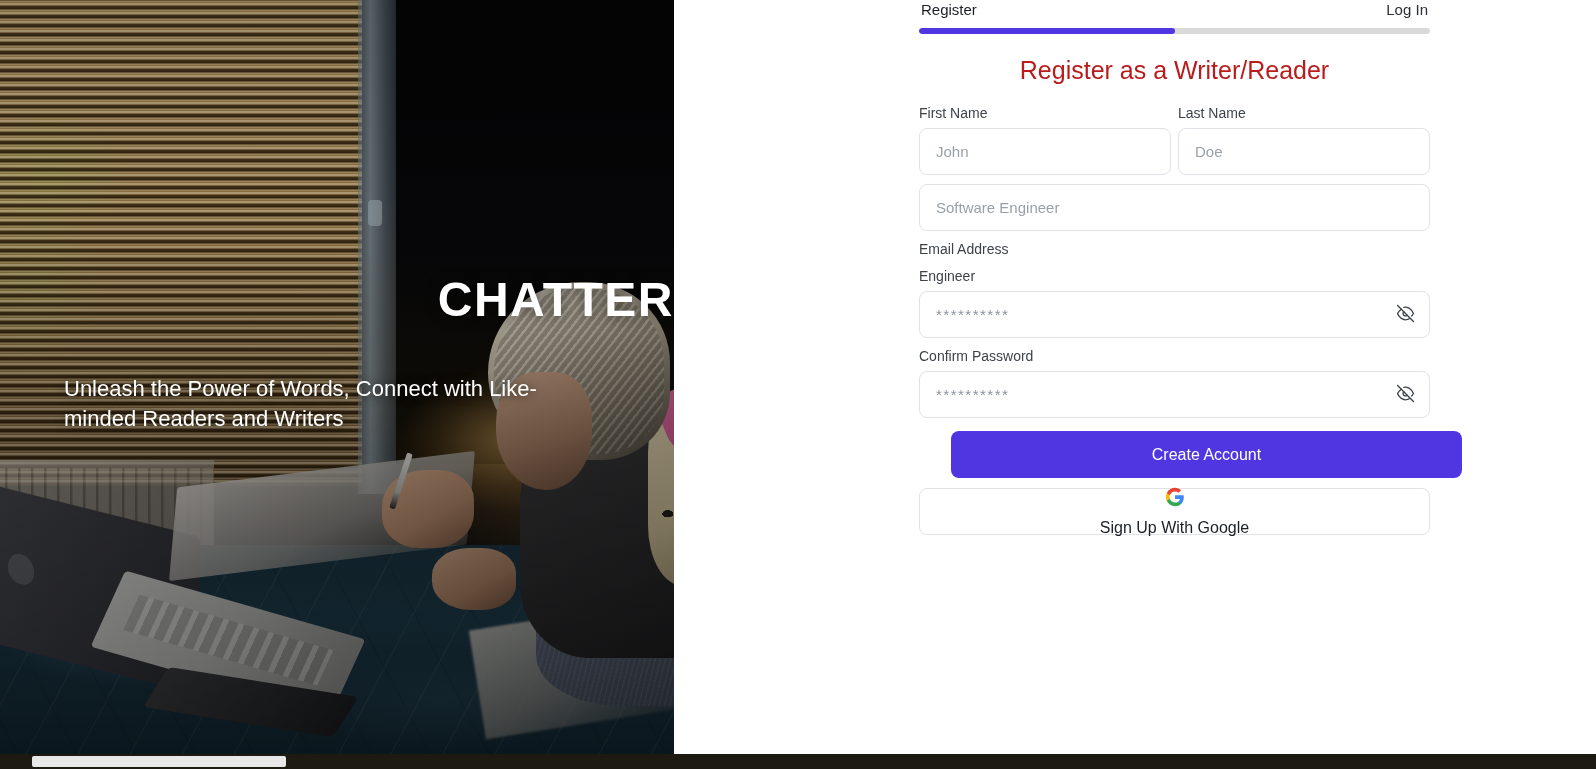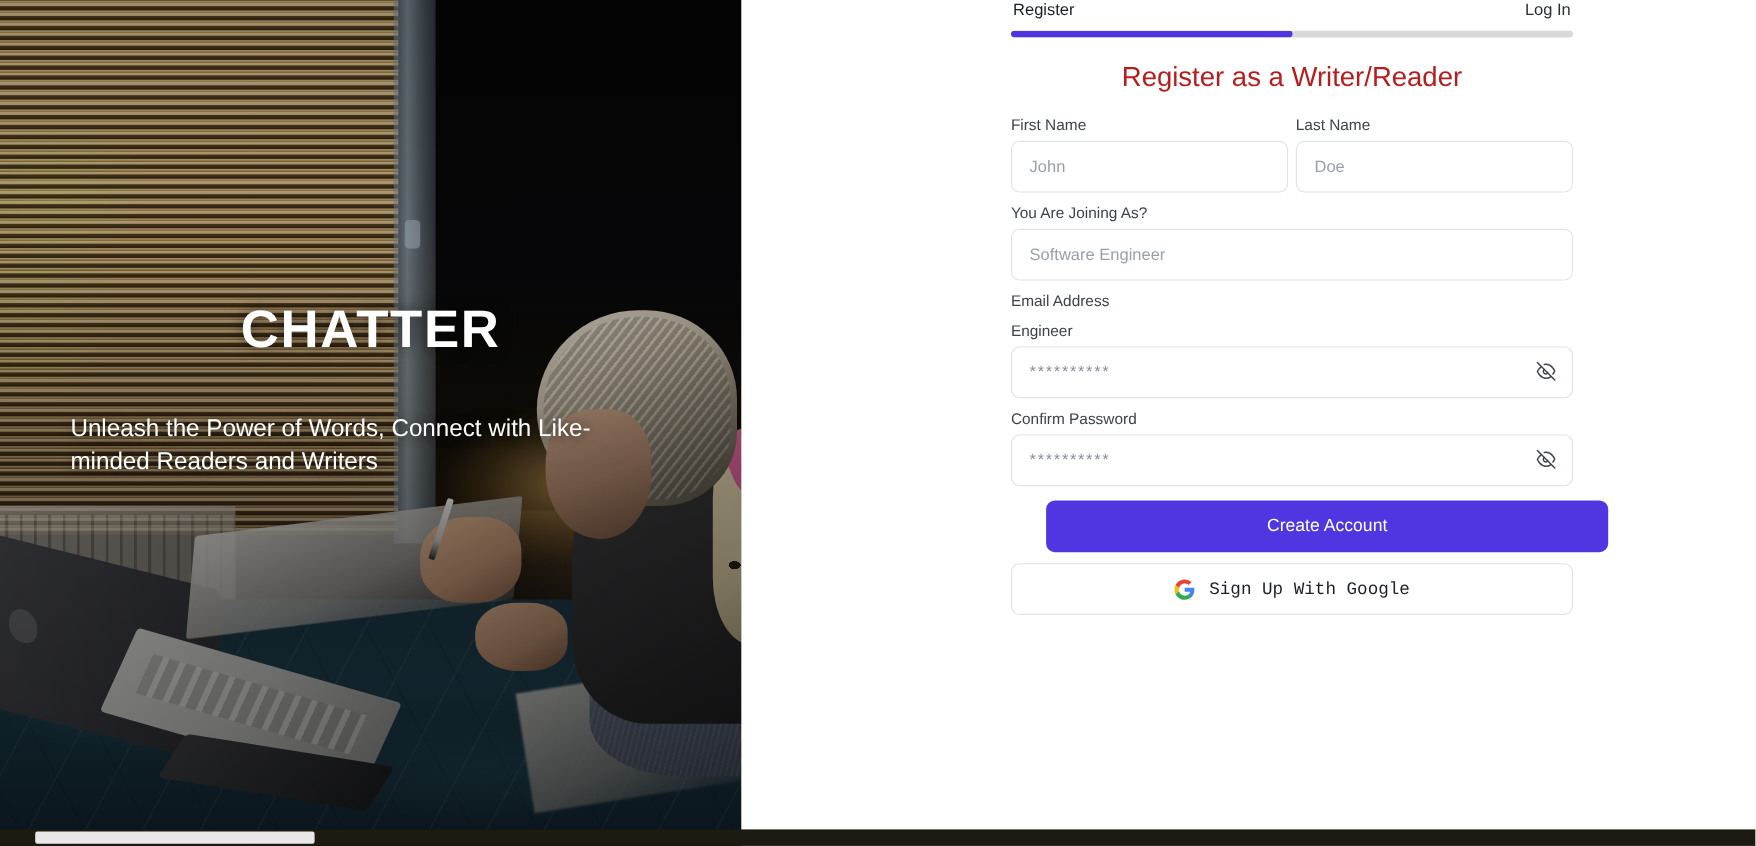--- a/index.html
+++ b/index.html
@@ -351,21 +351,21 @@
     width: 674px;
     height: 769px;
     z-index: 5;
   }
 
   .hero-title {
     position: absolute;
     left: 0;
     top: 272px;
     width: 674px;
-    text-align: center;
+    text-align: right;
     color: #ffffff;
     font-size: 48px;
     font-weight: bold;
     letter-spacing: 1.5px;
     text-shadow: 0 0 14px rgba(0,0,0,0.55);
   }
 
   .hero-tagline {
     position: absolute;
     left: 64px;
@@ -521,22 +521,23 @@
     justify-content: center;
     gap: 12px;
     width: 100%;
     height: 47px;
     margin-top: 10px;
     border: 1px solid #dfe2e7;
     border-radius: 8px;
     background: #ffffff;
     color: #1b1f27;
     font-size: 16px;
-    font-family: Liberation Mono, monospace;
+    font-family: Liberation Sans, sans-serif;
     cursor: pointer;
+    flex-direction: column;
   }
 
   
   .hscroll {
     position: absolute;
     left: 0;
     bottom: 0;
     width: 1596px;
     height: 15px;
     background: #1d1a12;
@@ -614,21 +615,20 @@
 
           <div class="field">
             <label class="field-label">Last Name</label>
             <div class="input-wrap">
               <input class="input" type="text" placeholder="Doe" style="">
             </div>
           </div>
         </div>
 
         <div class="field">
-          <label class="field-label">You Are Joining As?</label>
           <div class="input-wrap">
             <input class="input" type="text" placeholder="Software Engineer" style="">
           </div>
         </div>
 
         <div class="field">
           <label class="field-label">Email Address</label>
         </div>
 
         <div class="field">

